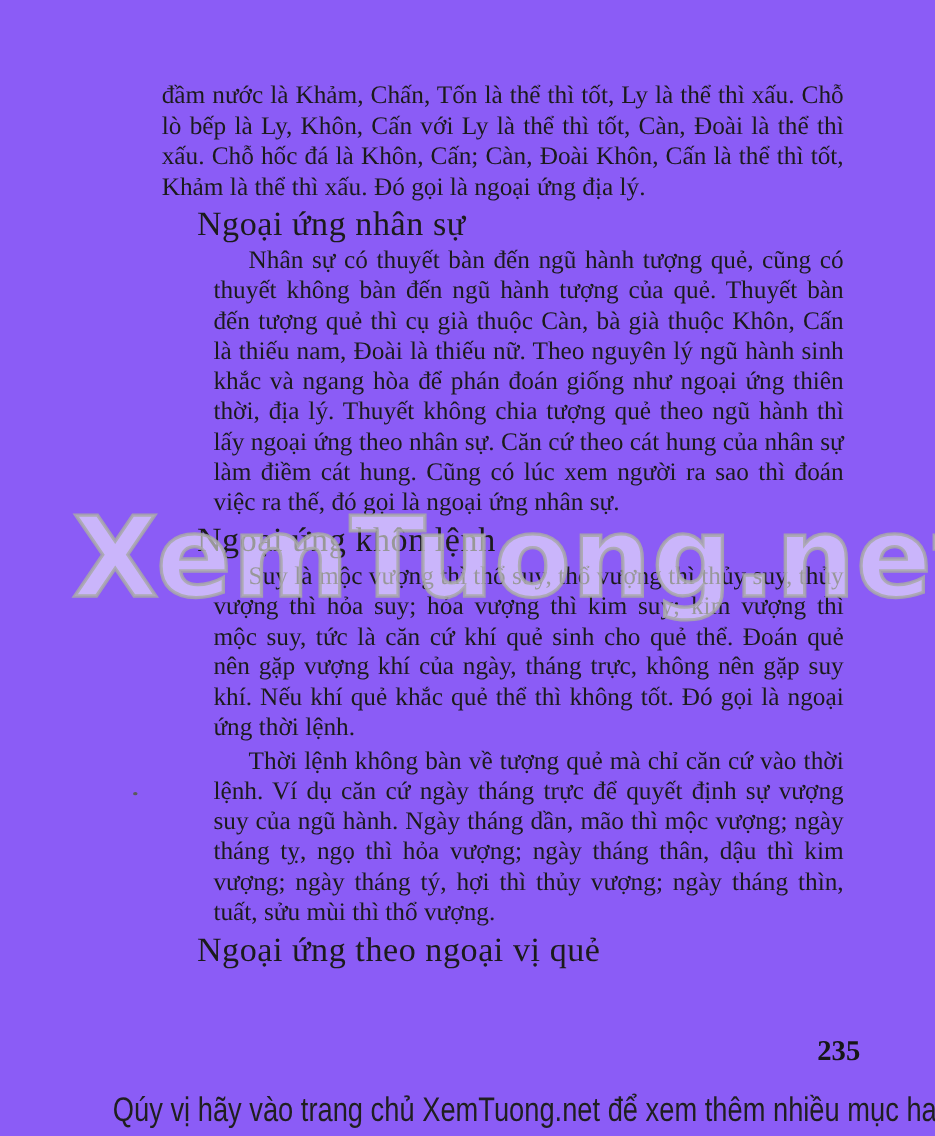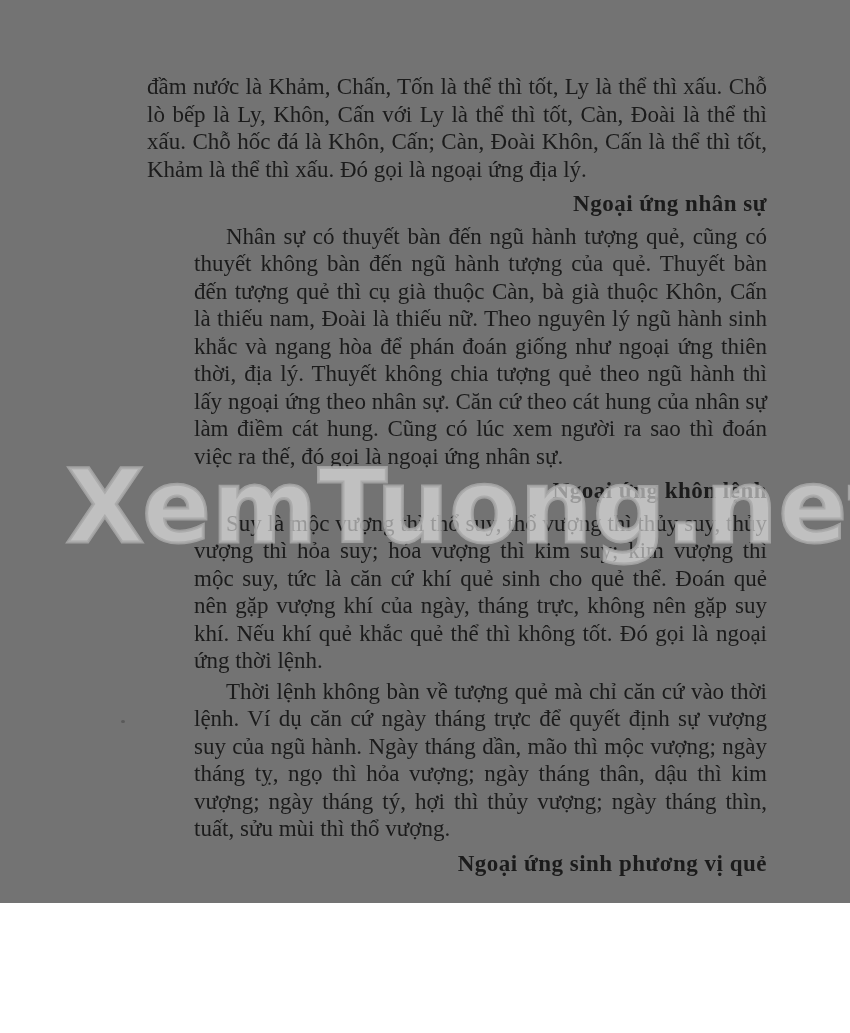--- a/index.html
+++ b/index.html
@@ -3,22 +3,22 @@
 <meta charset="utf-8">
 <style>
   html, body {
     margin: 0;
     padding: 0;
     background: #ffffff;
   }
   .page {
     position: relative;
     width: 850px;
-    height: 903px;
-    background: #737373;
+    height: 1033px;
+    background: #8b5cf6;
     overflow: hidden;
     font-family: "Liberation Serif", serif;
   }
   .body-text {
     position: absolute;
     left: 147px;
     top: 73px;
     width: 620px;
     color: #1b1b1b;
     font-size: 23px;
@@ -27,25 +27,25 @@
     z-index: 1;
   }
   .body-text p.paragraph {
     margin: 0 0 3px 0;
   }
   .body-text p.paragraph.indent {
     text-indent: 32px;
     margin-left: 47px;
   }
   .body-text h2.heading {
-    font-size: 23px;
-    font-weight: bold;
+    font-size: 31px;
+    font-weight: normal;
     margin: 7px 0 5px 0;
     padding-left: 32px;
-    text-align: right;
+    text-align: left;
     letter-spacing: 0.5px;
   }
   .watermark {
     position: absolute;
     left: 66px;
     top: 448px;
     z-index: 2;
     font-family: "DejaVu Sans", sans-serif;
     font-weight: bold;
     font-size: 101px;
@@ -100,21 +100,21 @@
 <div class="page">
 
   <main class="body-text">
 
   <p class="paragraph">đầm nước là Khảm, Chấn, Tốn là thể thì tốt, Ly là thể thì xấu. Chỗ lò bếp là Ly, Khôn, Cấn với Ly là thể thì tốt, Càn, Đoài là thể thì xấu. Chỗ hốc đá là Khôn, Cấn; Càn, Đoài Khôn, Cấn là thể thì tốt, Khảm là thể thì xấu. Đó gọi là ngoại ứng địa lý.</p>
       <h2 class="heading">Ngoại ứng nhân sự</h2>
       <p class="paragraph indent">Nhân sự có thuyết bàn đến ngũ hành tượng quẻ, cũng có thuyết không bàn đến ngũ hành tượng của quẻ. Thuyết bàn đến tượng quẻ thì cụ già thuộc Càn, bà già thuộc Khôn, Cấn là thiếu nam, Đoài là thiếu nữ. Theo nguyên lý ngũ hành sinh khắc và ngang hòa để phán đoán giống như ngoại ứng thiên thời, địa lý. Thuyết không chia tượng quẻ theo ngũ hành thì lấy ngoại ứng theo nhân sự. Căn cứ theo cát hung của nhân sự làm điềm cát hung. Cũng có lúc xem người ra sao thì đoán việc ra thế, đó gọi là ngoại ứng nhân sự.</p>
       <h2 class="heading">Ngoại ứng khôn lệnh</h2>
       <p class="paragraph indent">Suy là mộc vượng thì thổ suy, thổ vượng thì thủy suy, thủy vượng thì hỏa suy; hỏa vượng thì kim suy; kim vượng thì mộc suy, tức là căn cứ khí quẻ sinh cho quẻ thể. Đoán quẻ nên gặp vượng khí của ngày, tháng trực, không nên gặp suy khí. Nếu khí quẻ khắc quẻ thể thì không tốt. Đó gọi là ngoại ứng thời lệnh.</p>
       <p class="paragraph indent">Thời lệnh không bàn về tượng quẻ mà chỉ căn cứ vào thời lệnh. Ví dụ căn cứ ngày tháng trực để quyết định sự vượng suy của ngũ hành. Ngày tháng dần, mão thì mộc vượng; ngày tháng tỵ, ngọ thì hỏa vượng; ngày tháng thân, dậu thì kim vượng; ngày tháng tý, hợi thì thủy vượng; ngày tháng thìn, tuất, sửu mùi thì thổ vượng.</p>
-      <h2 class="heading">Ngoại ứng sinh phương vị quẻ</h2>
+      <h2 class="heading">Ngoại ứng theo ngoại vị quẻ</h2>
     </main>
 
   <div class="watermark">XemTuong.net</div>
 
   <div class="scan-speck"></div>
 
   <div class="page-number">235</div>
 
   <div class="footer">
     <span class="footer-inner">Qúy vị hãy vào trang chủ XemTuong.net để xem thêm nhiều mục hay khác</span>

